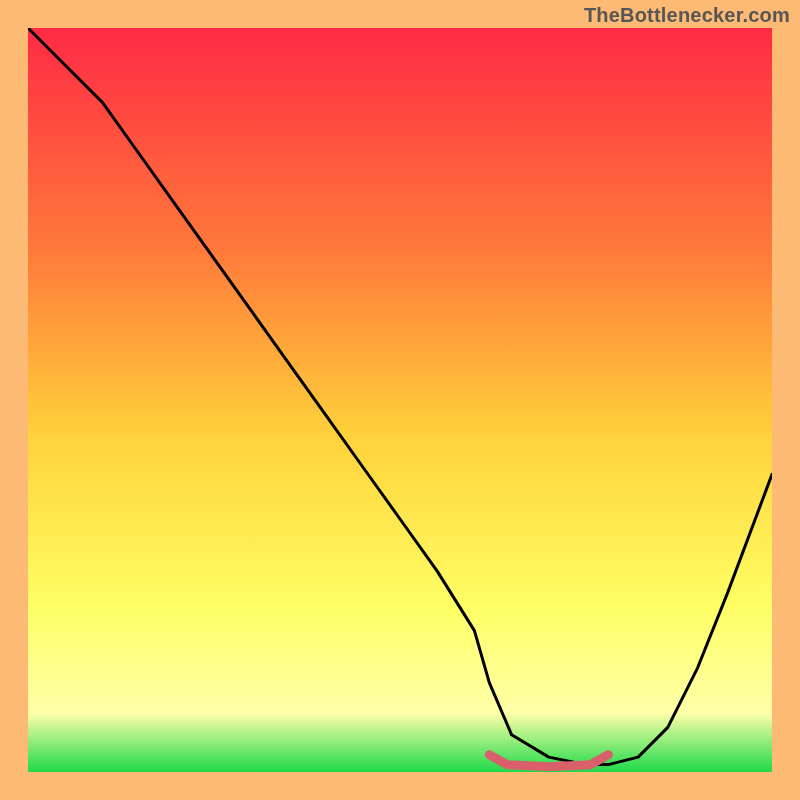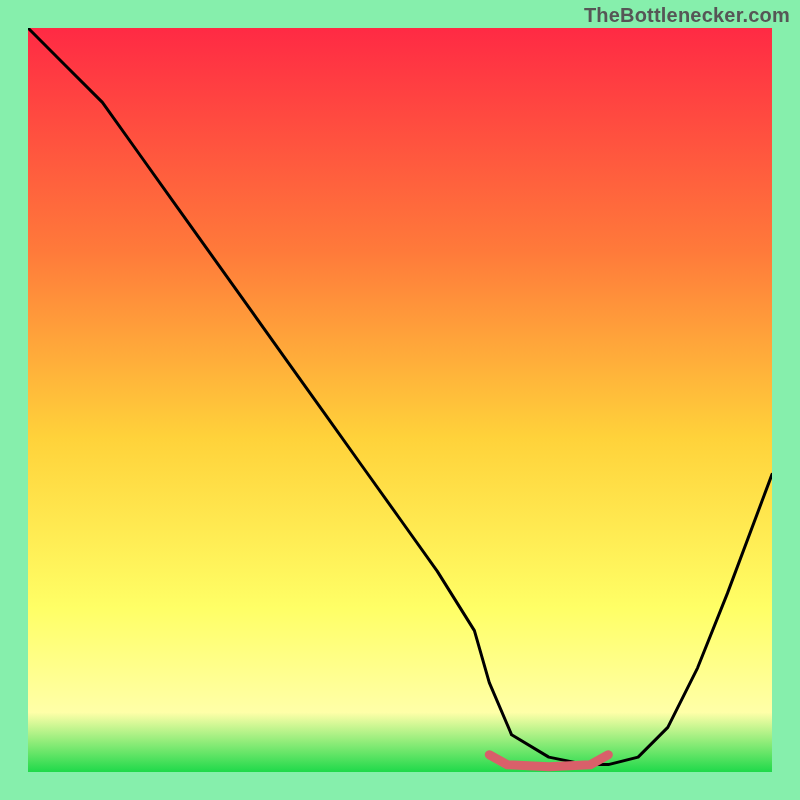--- a/index.html
+++ b/index.html
@@ -7,21 +7,21 @@
     padding: 0;
     width: 800px;
     height: 800px;
     background: #000;
     overflow: hidden;
   }
   .container {
     position: relative;
     width: 800px;
     height: 800px;
-    background: #86efac;
+    background: #fdba74;
   }
   .watermark {
     position: absolute;
     top: 4px;
     right: 10px;
     font-family: Arial, Helvetica, sans-serif;
     font-size: 20px;
     font-weight: 600;
     color: #565656;
     letter-spacing: 0.2px;

